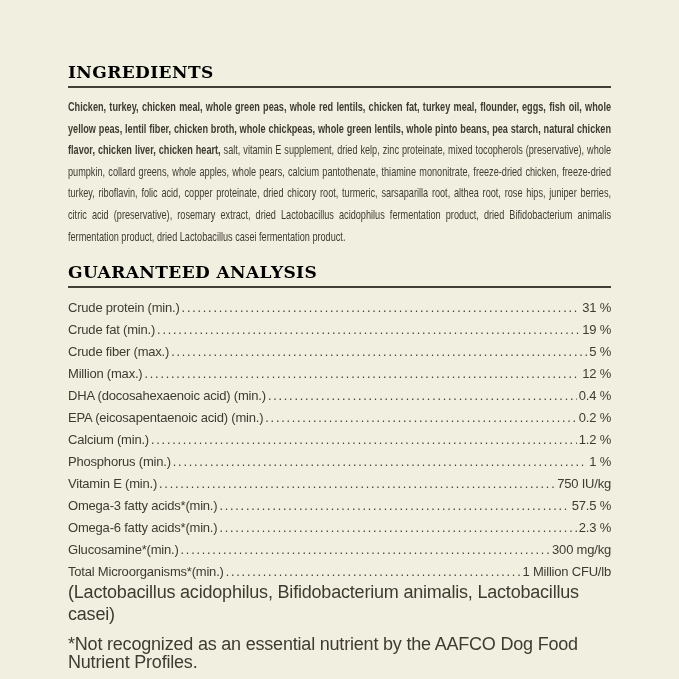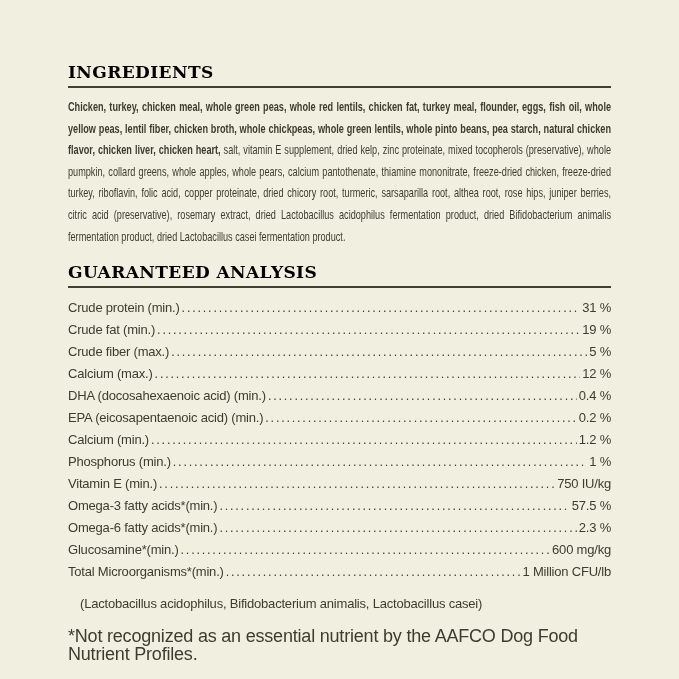--- a/index.html
+++ b/index.html
@@ -76,24 +76,24 @@
     content: "...........................................................................................................................................................................................";
     letter-spacing: 1.8px;
     font-size: 12.6px;
     color: #3f3b32;
   }
   .ga-value {
     white-space: nowrap;
     letter-spacing: -0.2px;
   }
   .ga-note {
-    font-size: 13px;
+    font-size: 18px;
     line-height: 22px;
     letter-spacing: -0.2px;
-    margin: 12px;
+    margin: 0;
   }
   .ga-footnote {
     font-size: 18px;
     line-height: 18px;
     letter-spacing: -0.2px;
     margin: 10px 0 0 0;
   }
 </style>
 </head>
 <body>
@@ -122,21 +122,21 @@
         <span class="ga-label">Crude fat (min.)</span>
         <span class="ga-dots"></span>
         <span class="ga-value">19 %</span>
       </div>
       <div class="ga-row">
         <span class="ga-label">Crude fiber (max.)</span>
         <span class="ga-dots"></span>
         <span class="ga-value">5 %</span>
       </div>
       <div class="ga-row">
-        <span class="ga-label">Calcium (max.)</span>
+        <span class="ga-label">Million (max.)</span>
         <span class="ga-dots"></span>
         <span class="ga-value">12 %</span>
       </div>
       <div class="ga-row">
         <span class="ga-label">DHA (docosahexaenoic acid) (min.)</span>
         <span class="ga-dots"></span>
         <span class="ga-value">0.4 %</span>
       </div>
       <div class="ga-row">
         <span class="ga-label">EPA (eicosapentaenoic acid) (min.)</span>
@@ -164,21 +164,21 @@
         <span class="ga-value">57.5 %</span>
       </div>
       <div class="ga-row">
         <span class="ga-label">Omega-6 fatty acids*(min.)</span>
         <span class="ga-dots"></span>
         <span class="ga-value">2.3 %</span>
       </div>
       <div class="ga-row">
         <span class="ga-label">Glucosamine*(min.)</span>
         <span class="ga-dots"></span>
-        <span class="ga-value">600 mg/kg</span>
+        <span class="ga-value">300 mg/kg</span>
       </div>
       <div class="ga-row">
         <span class="ga-label">Total Microorganisms*(min.)</span>
         <span class="ga-dots"></span>
         <span class="ga-value">1 Million CFU/lb</span>
       </div>
     </div>
 
     <p class="ga-note">(Lactobacillus acidophilus, Bifidobacterium animalis, Lactobacillus casei)</p>
     <p class="ga-footnote">*Not recognized as an essential nutrient by the AAFCO Dog Food Nutrient Profiles.</p>

